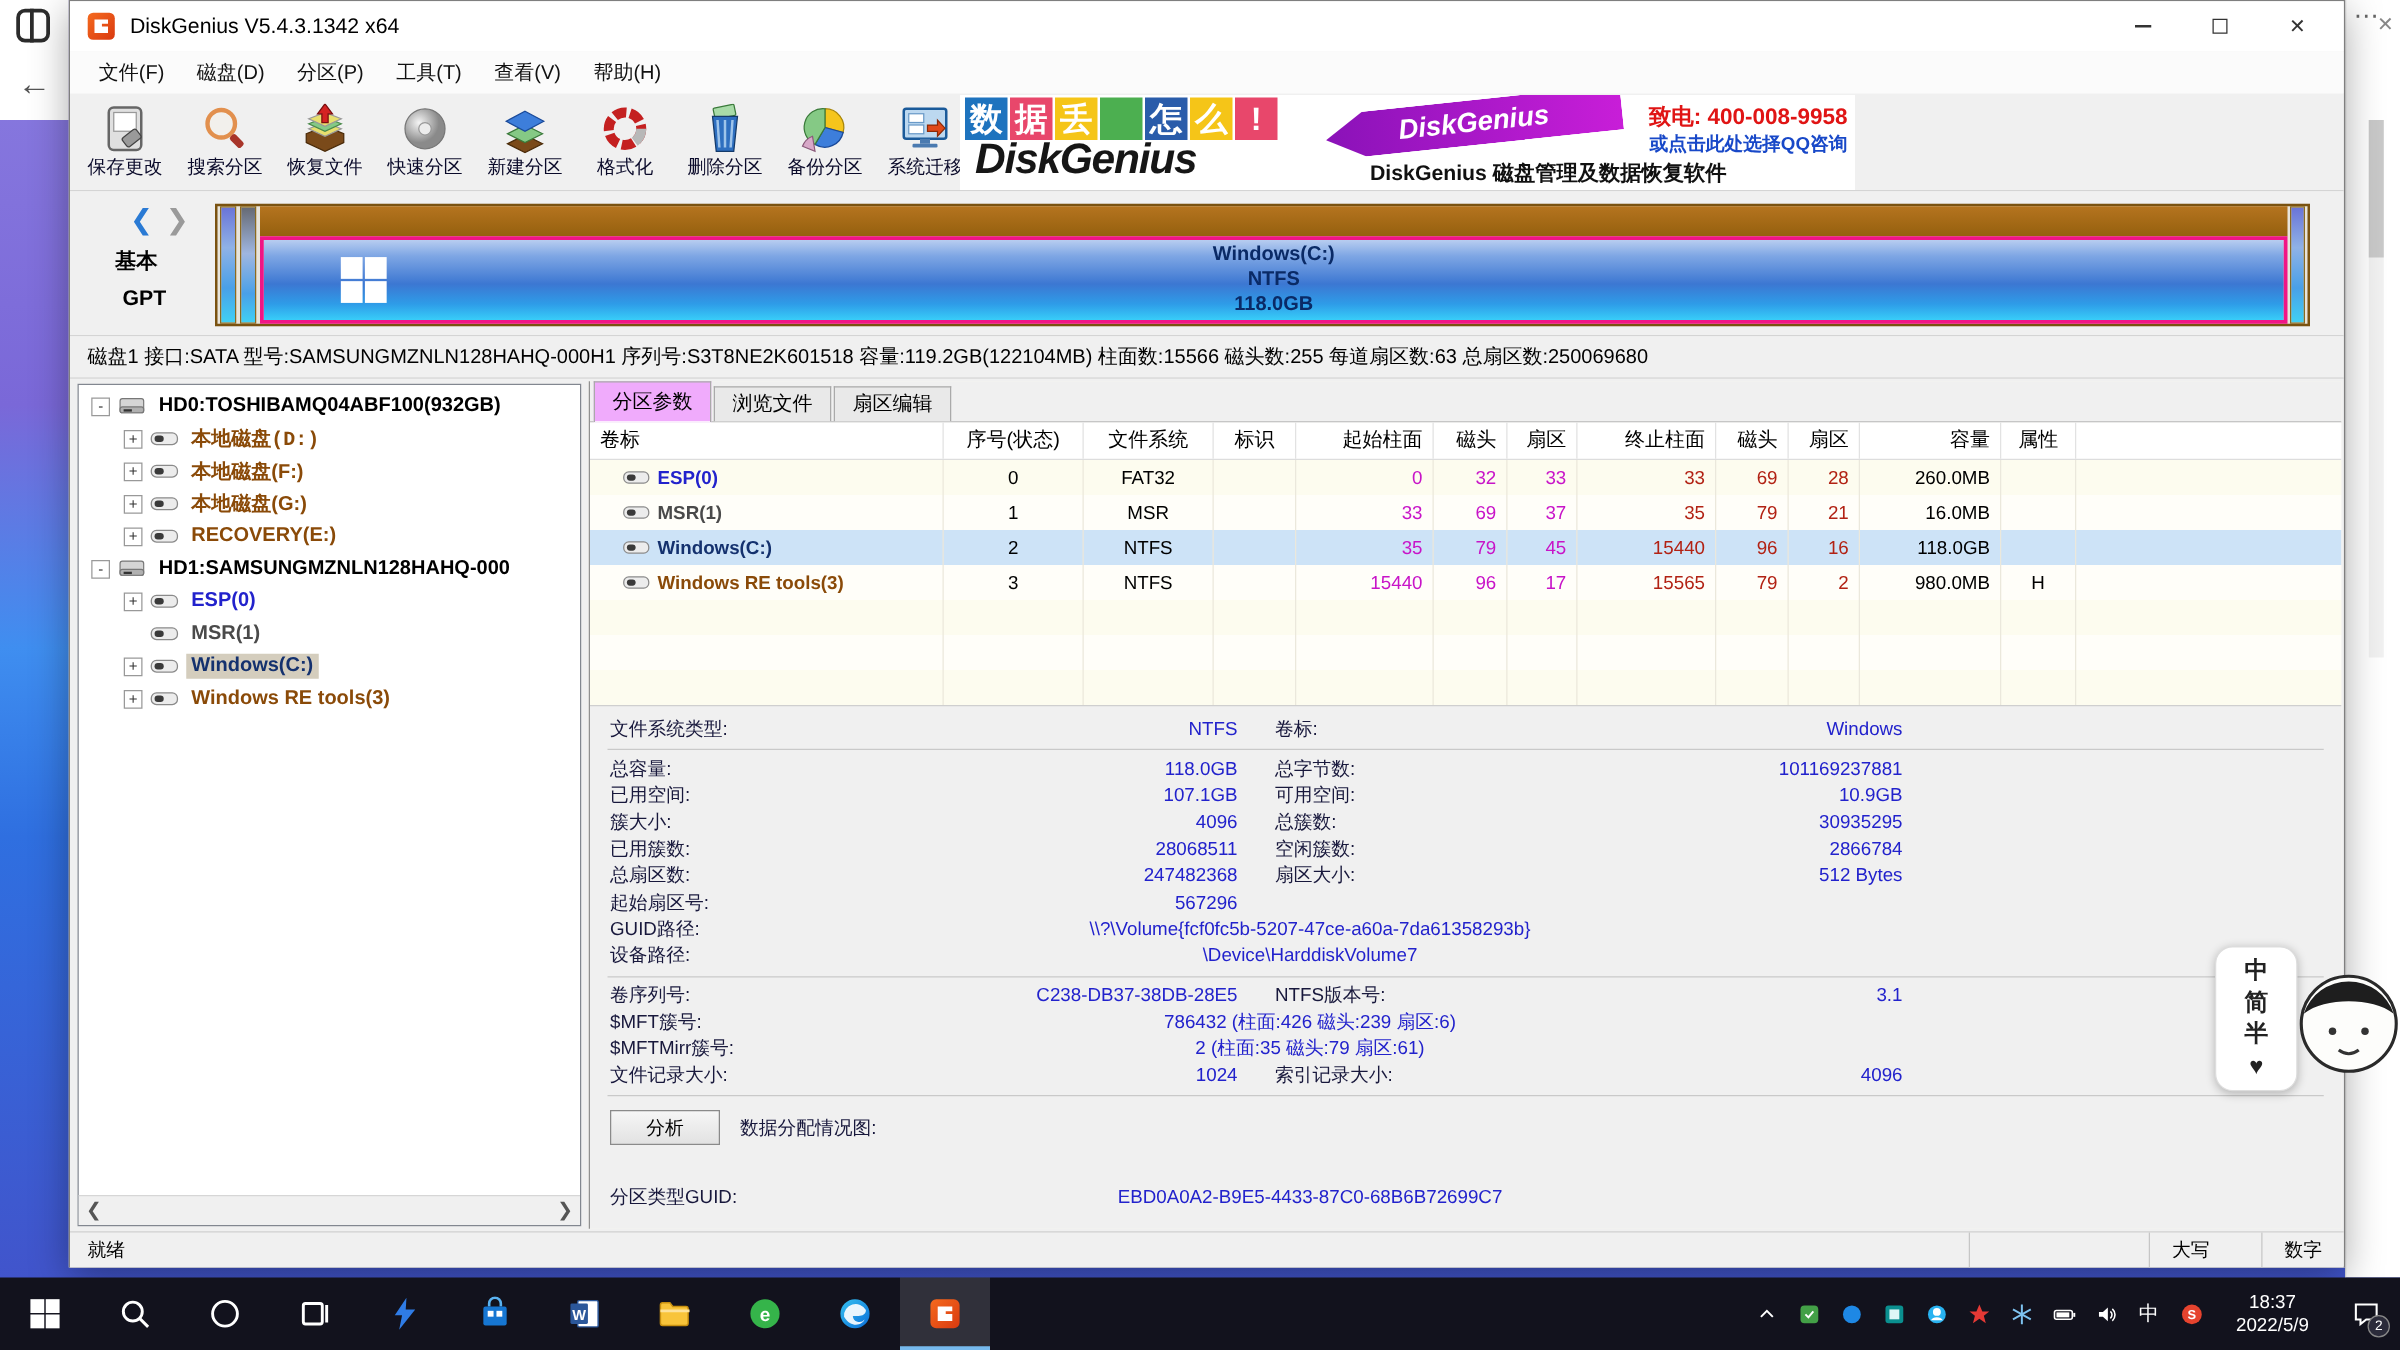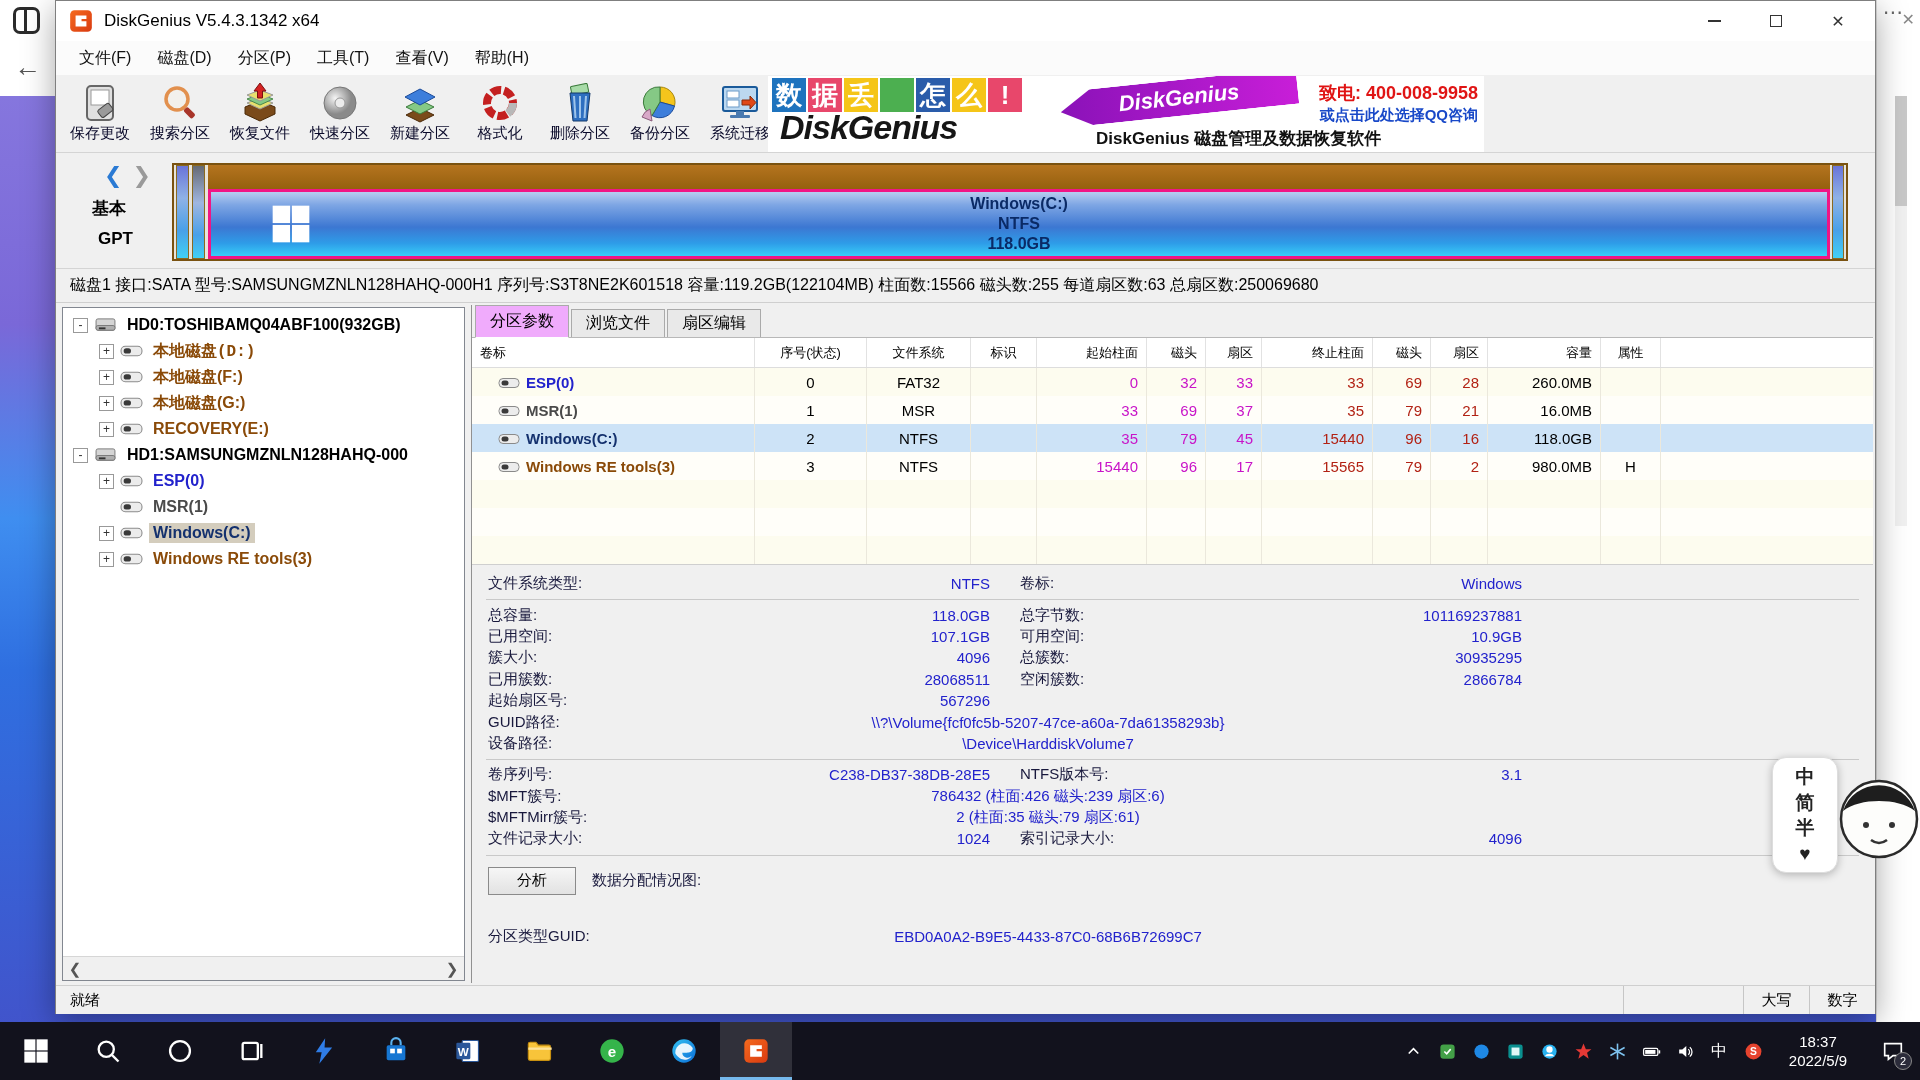--- a/index.html
+++ b/index.html
@@ -76,21 +76,21 @@
 .tree-label.selected{background:#d4cdbd;}
 .tree-hscroll{position:absolute;left:0;right:0;bottom:0;height:24px;background:#f0f0f0;border-top:1px solid #d6d6d6;}
 .hs-arrow{position:absolute;top:2px;width:20px;height:20px;text-align:center;line-height:19px;color:#555;font-size:15px;background:#f0f0f0;}
 .hs-left{left:2px;}.hs-right{right:2px;}
 
 .right-panel{position:absolute;left:415px;top:2px;right:2px;bottom:2px;background:#fdfcf2;border-left:1px solid #919191;}
 .tabs{height:33px;background:#f0f0f0;display:flex;align-items:flex-end;padding-left:3px;border-bottom:1px solid #b8b8b8;}
 .tab{height:28px;padding:0 14px;display:flex;align-items:center;font-size:16px;color:#000;border:1px solid #aaa;border-bottom:none;background:#e9e9e9;margin-right:2px;}
 .tab.active{background:#f0abfc;height:33px;margin-bottom:-1px;border-bottom:1px solid #fff;}
 .ptable{position:absolute;top:33px;left:0;right:0;height:226px;}
-.thead{display:flex;height:30px;background:#fff;border-bottom:1px solid #ddd;font-size:13px;color:#000;}
+.thead{display:flex;height:30px;background:#fff;border-bottom:1px solid #ddd;font-size:16px;color:#000;}
 .th{height:100%;display:flex;align-items:center;padding:0 8px;border-right:1px solid #e2e2e2;}
 .trow{display:flex;height:28px;font-size:15px;}
 .trow.odd{background:#fdfcef;}
 .trow.even{background:#fffef9;}
 .trow.selected{background:#cde3f7;}
 .td{height:100%;display:flex;align-items:center;padding:0 8px;border-right:1px solid #ebe8dc;color:#000;}
 .td.c-start{color:#c814c8;}
 .td.c-end{color:#b22214;}
 .td .pname{font-weight:bold;margin-left:6px;}
 .td .tree-ico{width:22px;height:13px;margin-right:0;}
@@ -103,21 +103,21 @@
 .dv2{width:302px;text-align:right;color:#2222cc;}
 .dwide{width:560px;text-align:center;color:#2222cc;white-space:nowrap;}
 .dsep{height:6px;border-bottom:1px solid #c9c9c9;margin:0 14px 4px 14px;}
 .analyze-row{display:flex;align-items:center;margin:10px 0 0 16px;height:30px;}
 .analyze-btn{width:88px;height:28px;background:linear-gradient(#f6f6f6,#e2e2e2);border:1px solid #8a8a8a;font-size:15px;display:flex;align-items:center;justify-content:center;color:#000;}
 .alloc-label{margin-left:16px;font-size:15px;color:#18183c;}
 .partial{margin-top:30px;}
 
 .statusbar{position:absolute;left:0;right:0;top:984px;height:29px;background:#f0f0f0;border-top:1px solid #cfcfcf;display:flex;align-items:center;font-size:15px;color:#000;}
 .sb-ready{padding-left:14px;flex:1;}
-.sb-seg{width:66px;height:100%;border-left:1px solid #c6c6c6;display:flex;align-items:center;justify-content:center;}
+.sb-seg{width:66px;height:100%;border-left:1px solid #c6c6c6;display:flex;align-items:center;justify-content:center;margin-left:24px;}
 .sb-seg.wide{width:120px;}
 
 .taskbar{position:absolute;left:0;bottom:0;width:1920px;height:58px;background:#12121d;display:flex;align-items:stretch;z-index:50;}
 .tb-btn{width:72px;display:flex;align-items:center;justify-content:center;}
 .tb-btn.active{background:rgba(255,255,255,.13);box-shadow:inset 0 -3px 0 #76b9ed;}
 .tb-ico{width:28px;height:28px;}
 .tb-ico svg{width:100%;height:100%;}
 .tray{margin-left:auto;display:flex;align-items:center;}
 .tray-ico{width:34px;height:58px;display:flex;align-items:center;justify-content:center;color:#fff;font-size:16px;}
 .tray-ico svg{width:19px;height:19px;}
@@ -591,20 +591,26 @@
               <div class="dl2">总簇数:</div>
               <div class="dv2">30935295</div>
             </div>
             <div class="drow">
               <div class="dl1">已用簇数:</div>
               <div class="dv1">28068511</div>
               <div class="dl2">空闲簇数:</div>
               <div class="dv2">2866784</div>
             </div>
             <div class="drow">
+              <div class="dl1">总扇区数:</div>
+              <div class="dv1">247482368</div>
+              <div class="dl2">扇区大小:</div>
+              <div class="dv2">512 Bytes</div>
+            </div>
+            <div class="drow">
               <div class="dl1">起始扇区号:</div>
               <div class="dv1">567296</div>
             </div>
             <div class="drow">
               <div class="dl1">GUID路径:</div>
               <div class="dwide">\\?\Volume{fcf0fc5b-5207-47ce-a60a-7da61358293b}</div>
             </div>
             <div class="drow">
               <div class="dl1">设备路径:</div>
               <div class="dwide">\Device\HarddiskVolume7</div>

